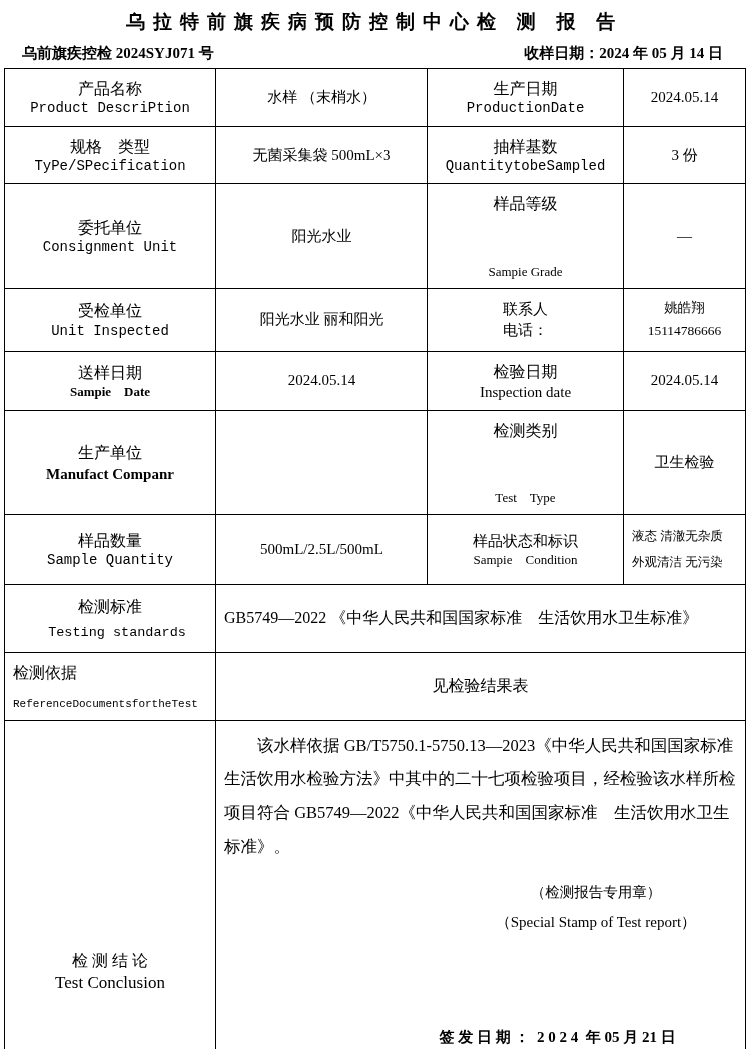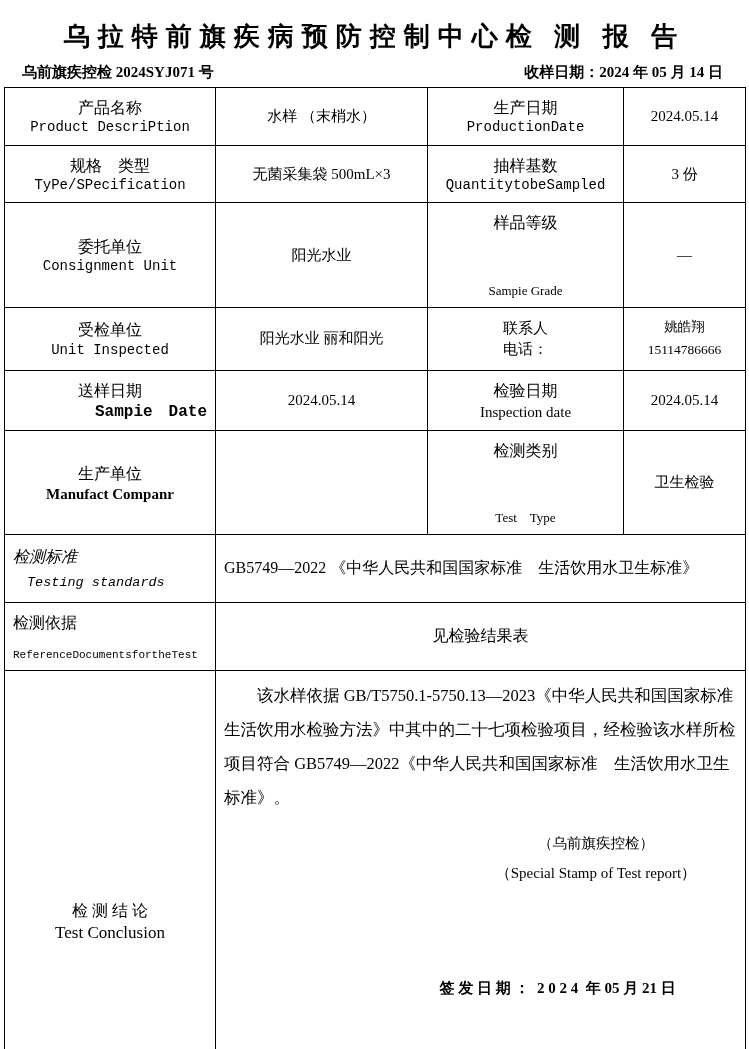--- a/index.html
+++ b/index.html
@@ -2,46 +2,46 @@
 <html><head>
 <meta charset="utf-8">
 <style>
   html,body{margin:0;padding:0;background:#fff;}
   .page{
     width:749px;height:1049px;background:#ffffff;color:#000;
     font-family:"Liberation Serif","DejaVu Serif",serif;
     position:relative;overflow:hidden;
   }
   .title{
-    text-align:center;font-weight:bold;font-size:26px;letter-spacing:8px;
-    padding-top:19px;white-space:nowrap;
+    text-align:center;font-weight:bold;font-size:19px;letter-spacing:8px;
+    padding-top:9px;white-space:nowrap;
   }
   .subheader{
     display:flex;justify-content:space-between;align-items:flex-end;
     font-weight:bold;font-size:15px;margin:9px 26px 5px 22px;white-space:pre;
   }
   table.report{
     border-collapse:collapse;table-layout:fixed;width:741px;margin-left:4px;
   }
   table.report td{
     border:1.5px solid #000;padding:8px;overflow:hidden;vertical-align:middle;
   }
   .lab{text-align:center;}
   .zh{font-size:16px;line-height:1.45;}
   .zh-sm{font-size:15px;line-height:1.4;}
   .en{font-size:14px;line-height:1.25;}
   .mono{font-family:"Liberation Mono","DejaVu Sans Mono",monospace;}
   .serif-sm{font-family:"Liberation Serif",serif;font-size:13px;margin-top:48px;}
-  .serif-xs{font-family:Liberation Mono, monospace;font-size:16px;text-align:right;}
+  .serif-xs{font-family:Liberation Serif, serif;font-size:13px;}
   .bold{font-weight:bold;}
   .shift{padding-right:22px;}
   .val{text-align:center;font-size:15px;}
   .val-left{text-align:left;padding-left:12px;font-size:16px;}
   .cond{font-size:12.5px;text-align:left;padding-left:6px;line-height:2.1;}
-  .lab-topleft{vertical-align:top;text-align:left;padding:5px 0 0 8px;font-style:italic;}
+  .lab-topleft{vertical-align:top;text-align:center;padding:5px 0 0 8px;}
   .lab-topleft .en{font-size:13.5px;padding-left:14px;padding-top:7px;}
   .lab-left{text-align:left;padding-left:8px;}
   .lab-left .zh{margin-bottom:14px;}
   .lab-left .en{font-size:11px;}
   .ref-val{vertical-align:top;text-align:center;padding-top:8px;font-size:16px;}
   .concl-cell{vertical-align:top;padding:12px 15px 8px 15px;}
   .concl-par{font-size:16.5px;line-height:2.05;text-indent:2em;text-align:left;}
   .stamp{margin-left:45%;text-align:center;font-size:14.5px;line-height:2.0;margin-top:14px;}
   .stamp .s-en{font-size:15px;}
   .issue{margin-left:42%;margin-top:22px;font-weight:bold;font-size:15px;line-height:2.1;white-space:pre;}
@@ -143,20 +143,35 @@
       </td>
       <td class="val"></td>
       <td class="lab shift">
         <div class="zh">检测类别</div>
         <div class="en serif-sm">Test　Type</div>
       </td>
       <td class="val">卫生检验</td>
     </tr>
 
 
+    <tr style="height:46px">
+      <td class="lab shift">
+        <div class="zh">样品数量</div>
+        <div class="en mono">Sample Quantity</div>
+      </td>
+      <td class="val">500mL/2.5L/500mL</td>
+      <td class="lab shift">
+        <div class="zh-sm">样品状态和标识</div>
+        <div class="en serif-xs">Sampie　Condition</div>
+      </td>
+      <td class="cond">
+        <div>液态 清澈无杂质</div>
+        <div>外观清洁 无污染</div>
+      </td>
+    </tr>
 
     <tr style="height:68px">
       <td class="lab-topleft">
         <div class="zh">检测标准</div>
         <div class="en mono">Testing standards</div>
       </td>
       <td class="val-left" colspan="3">GB5749—2022 《中华人民共和国国家标准　生活饮用水卫生标准》</td>
     </tr>
 
     <tr style="height:68px">
@@ -168,21 +183,21 @@
     </tr>
 
     <tr style="height:250px">
       <td class="lab shift">
         <div class="zh">检 测 结 论</div>
         <div class="en" style="font-size:17px">Test Conclusion</div>
       </td>
       <td class="concl-cell" colspan="3">
         <div class="concl-par">该水样依据 GB/T5750.1-5750.13—2023《中华人民共和国国家标准 生活饮用水检验方法》中其中的二十七项检验项目，经检验该水样所检项目符合 GB5749—2022《中华人民共和国国家标准　生活饮用水卫生标准》。</div>
         <div class="stamp">
-          <div>（乌前旗疾控检）</div>
+          <div>（检测报告专用章）</div>
           <div class="s-en">（Special Stamp of Test report）</div>
         </div>
         <div class="issue">
           <div>签 发 日 期 ：  2 0 2 4  年 05 月 21 日</div>
           <div class="i-en">Issue Date:</div>
         </div>
       </td>
     </tr>
 
   </tbody>

